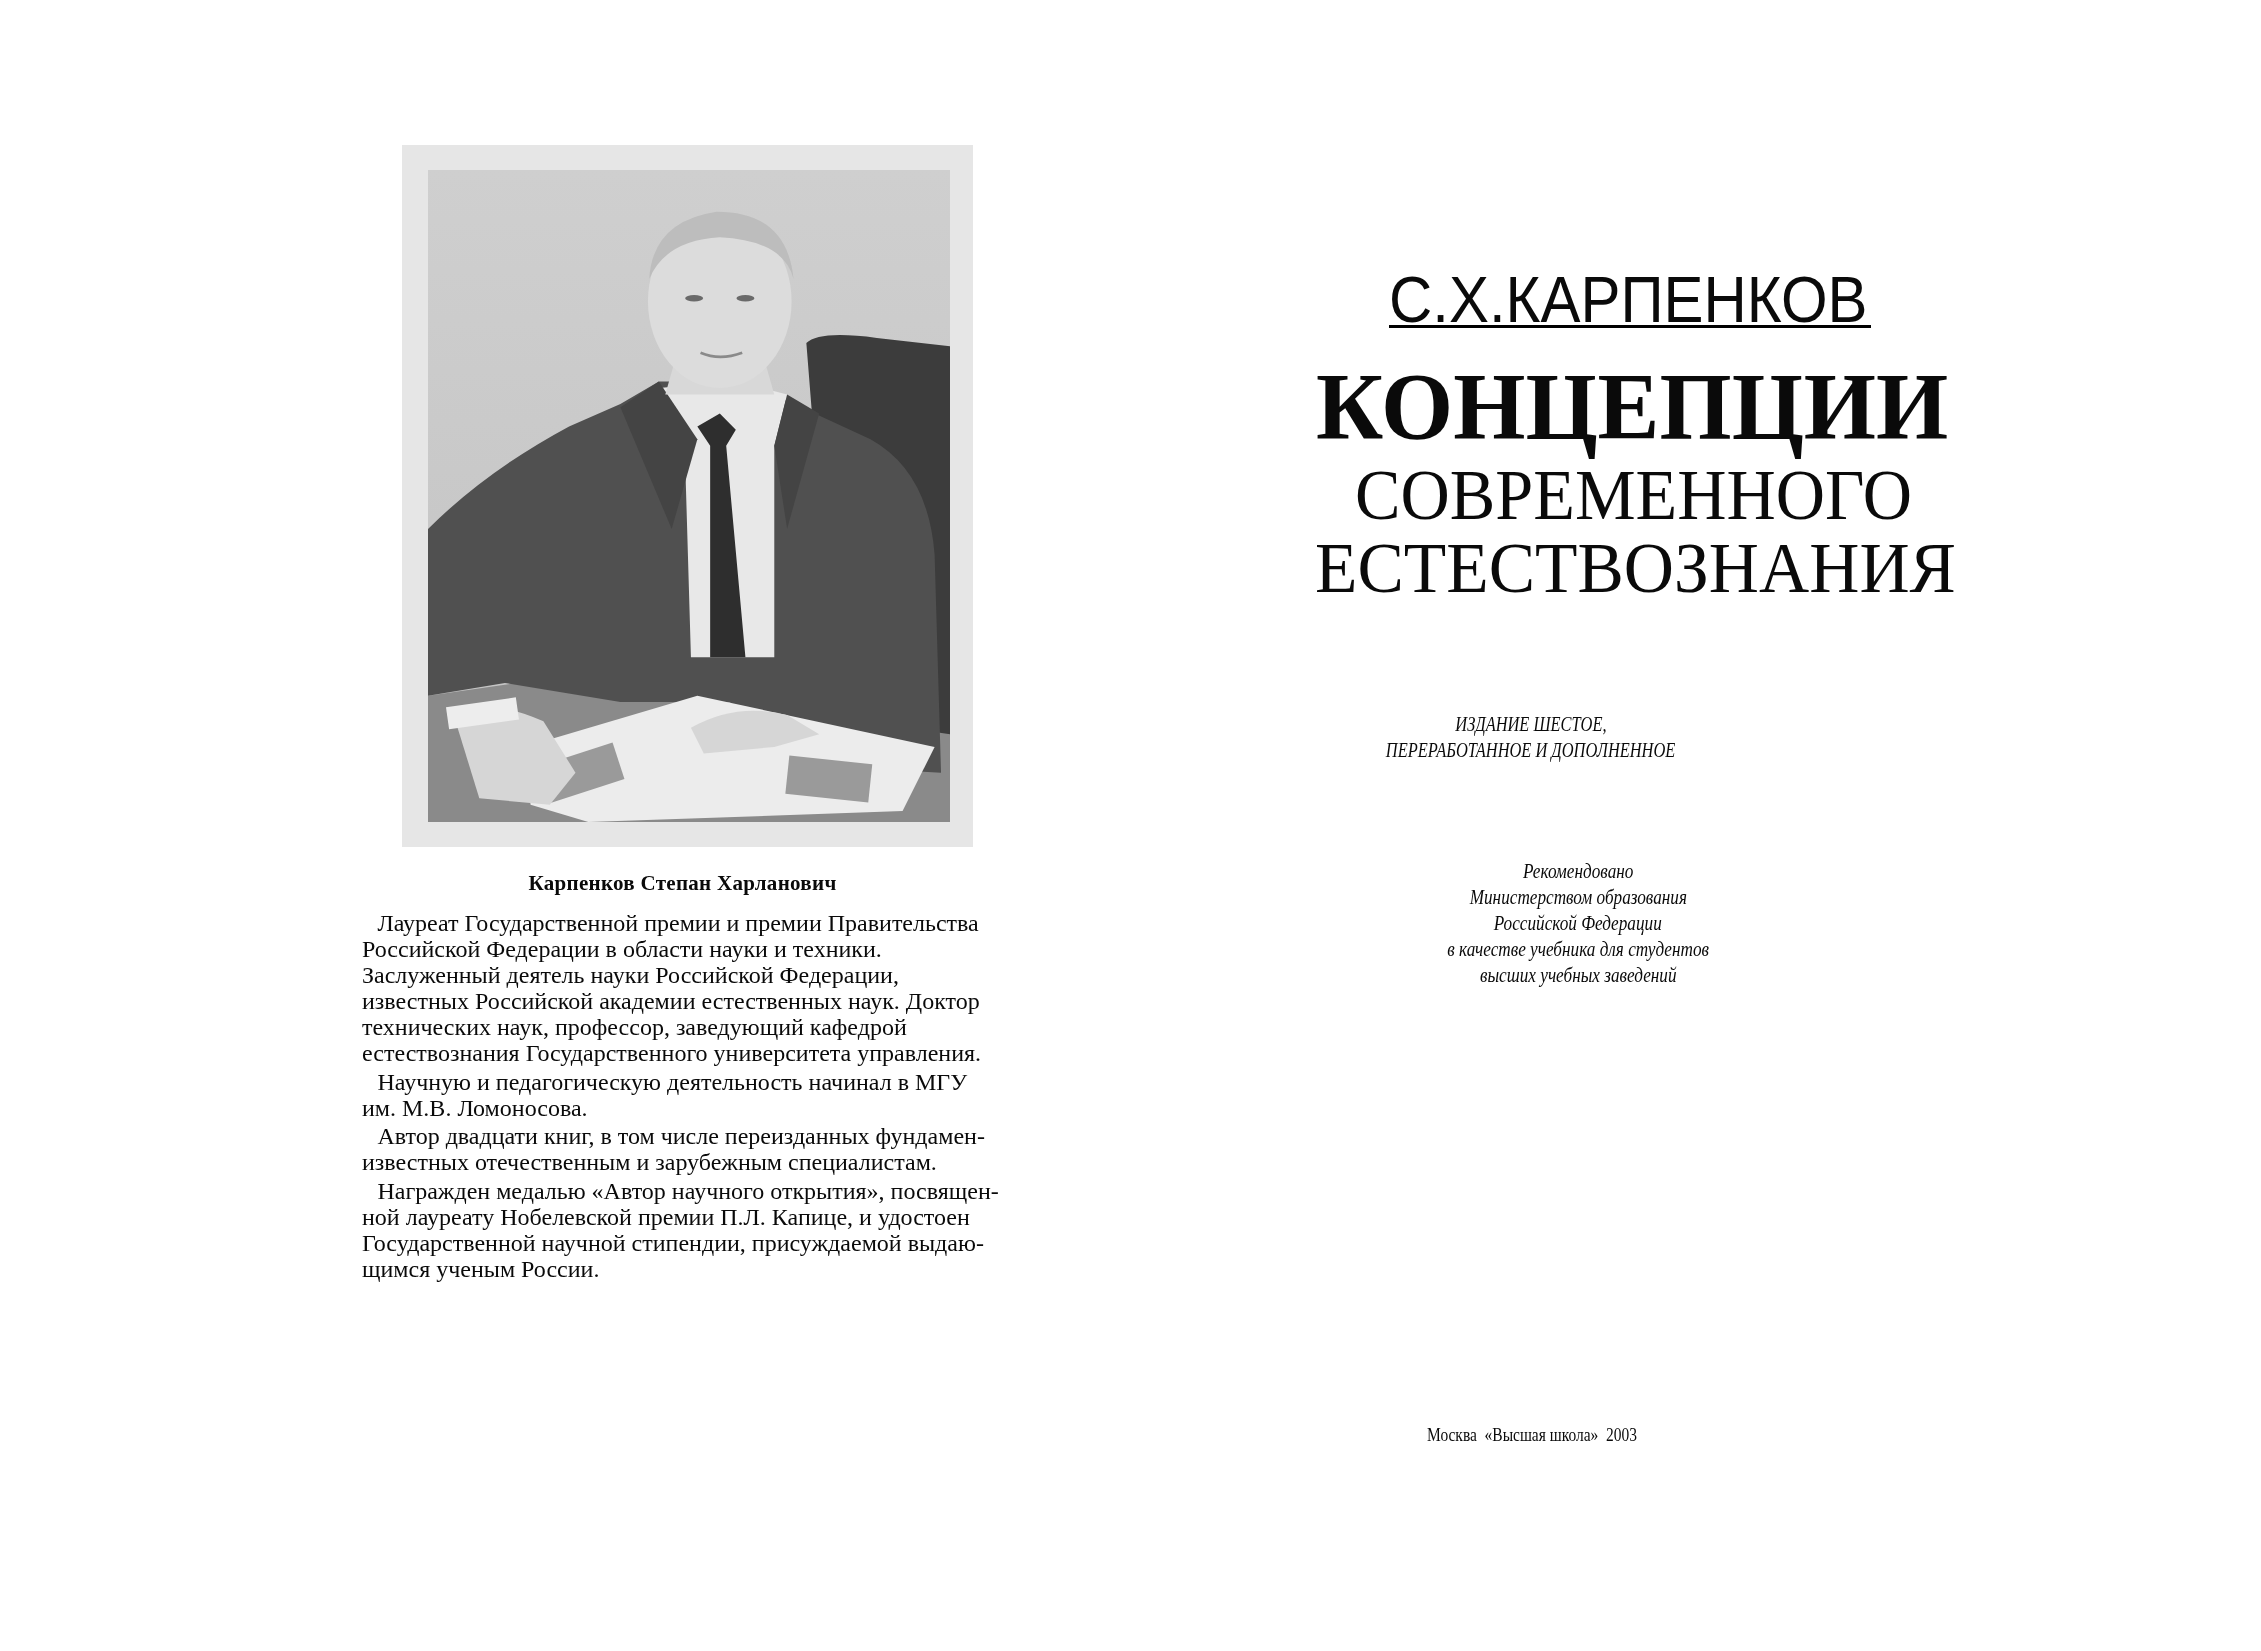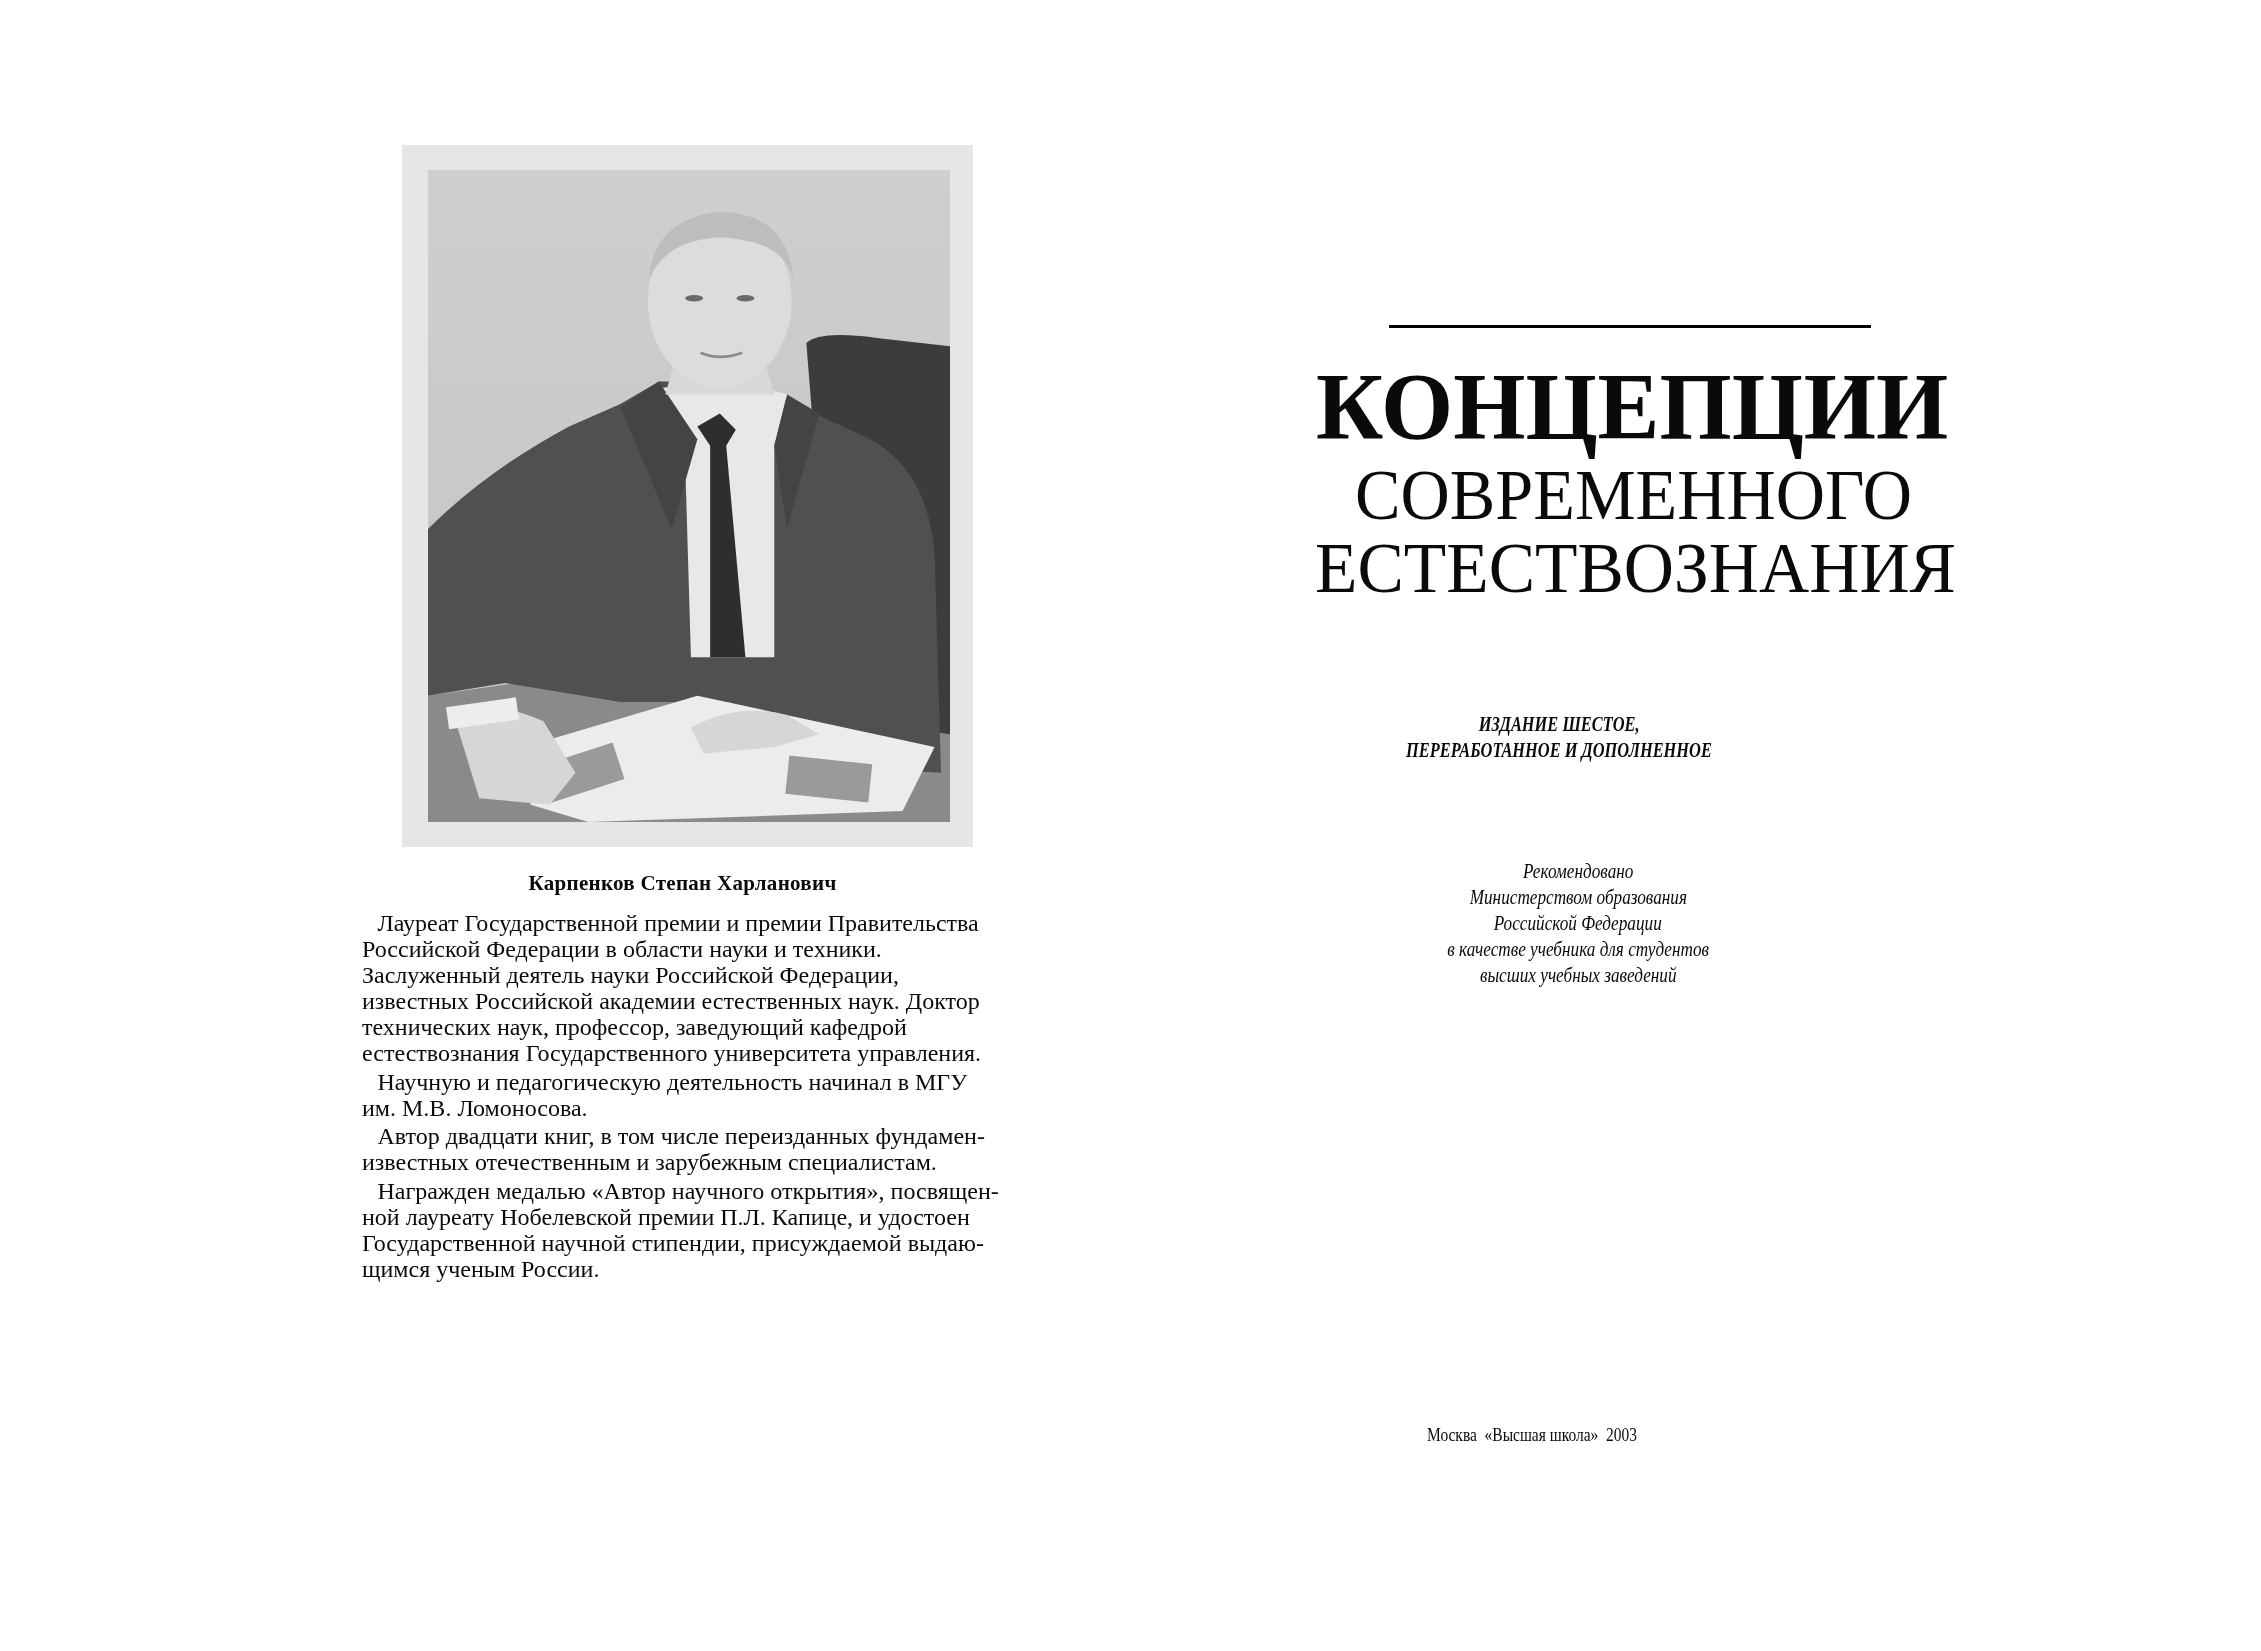--- a/index.html
+++ b/index.html
@@ -98,25 +98,25 @@
     .title-sub1 {
       left: 1355px; top: 459px;
       font-size: 71px; line-height: 72px;
     }
     .title-sub2 {
       left: 1315px; top: 532px;
       font-size: 71px; line-height: 72px;
     }
     .edition {
       position: absolute;
-      left: 1360px; width: 398px;
+      left: 1332px; width: 398px;
       top: 711px;
       text-align: center;
       font-family: "Liberation Serif", serif;
-      font-weight: bold;
+      font-weight: normal;
       font-style: italic;
       font-size: 21px;
       line-height: 26px;
     }
     .edition .ed-line { display: block; white-space: nowrap; }
     .edition .ed-line span { display: inline-block; transform: scaleX(0.78); transform-origin: 50% 50%; }
     .recommend {
       position: absolute;
       left: 1379px; width: 398px;
       top: 858px;
@@ -217,20 +217,23 @@
         <span class="bio-line first">Награжден медалью «Автор научного открытия», посвящен-</span>
         <span class="bio-line">ной лауреату Нобелевской премии П.Л. Капице, и удостоен</span>
         <span class="bio-line">Государственной научной стипендии, присуждаемой выдаю-</span>
         <span class="bio-line">щимся ученым России.</span>
       </div>
     </div>
   </div>
 
   <div class="page page-right"></div>
 
+  <div class="author-name">
+    <span style="transform: scaleX(0.92202);">С.Х.КАРПЕНКОВ</span>
+  </div>
   <div class="author-underline"></div>
 
   <div class="title-line title-main" style="transform: scaleX(0.977001);">КОНЦЕПЦИИ</div>
   <div class="title-line title-sub1" style="transform: scaleX(0.960857);">СОВРЕМЕННОГО</div>
   <div class="title-line title-sub2" style="transform: scaleX(0.978762);">ЕСТЕСТВОЗНАНИЯ</div>
 
   <div class="edition">
     <span class="ed-line"><span>ИЗДАНИЕ ШЕСТОЕ,</span></span>
     <span class="ed-line"><span>ПЕРЕРАБОТАННОЕ И ДОПОЛНЕННОЕ</span></span>
   </div>

